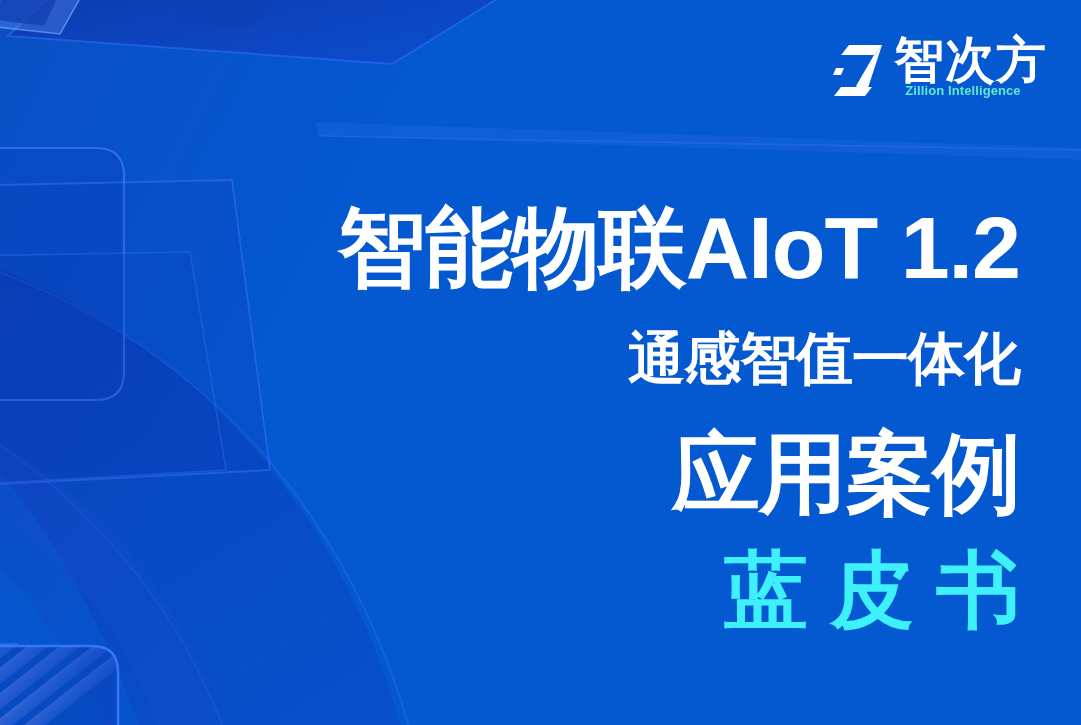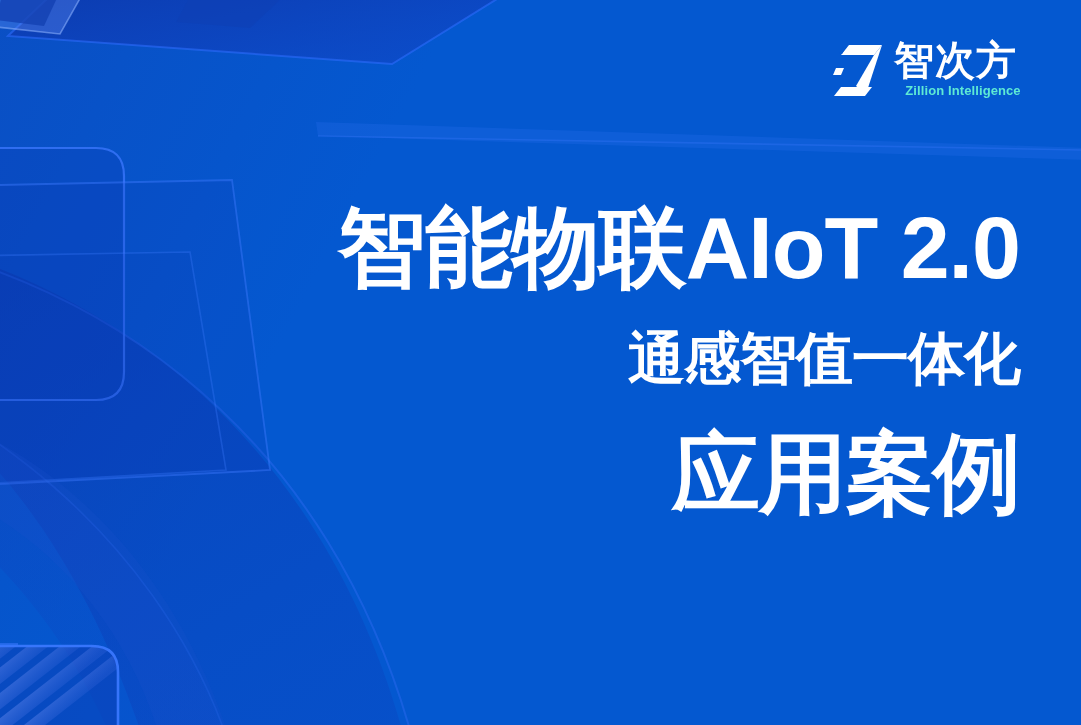--- a/index.html
+++ b/index.html
@@ -41,21 +41,21 @@
   }
   #brand-words {
     position: absolute;
     left: 62px;
     top: 0;
     width: 138px;
   }
   #brand-cn {
     display: block;
     color: #ffffff;
-    font-size: 40px;
+    font-size: 50px;
     font-weight: 700;
     line-height: 44px;
     letter-spacing: 1px;
     text-align: left;
     white-space: nowrap;
   }
   #brand-en {
     display: block;
     color: #5eead4;
     font-size: 13px;
@@ -210,18 +210,19 @@
       <path d="M 12 4 L 15 4 L 10 12 L 7 12 Z" fill="#0458d0"></path>
       <path d="M 45 46 L 48 46 L 43 54 L 40 54 Z" fill="#0458d0" opacity="0"></path>
     </svg>
     <div id="brand-words">
       <span id="brand-cn">智次方</span>
       <span id="brand-en">Zillion Intelligence</span>
     </div>
   </div>
 
   <div id="headline">
-    <span class="hl hl-1">智能物联AIoT 2.0</span>
+    <span class="hl hl-1">智能物联AIoT 1.2</span>
     <span class="hl hl-2">通感智值一体化</span>
     <span class="hl hl-3">应用案例</span>
+    <span class="hl hl-4"><span class="hl-4-inner">蓝皮书</span></span>
   </div>
 
 </div>
 
 </body></html>

